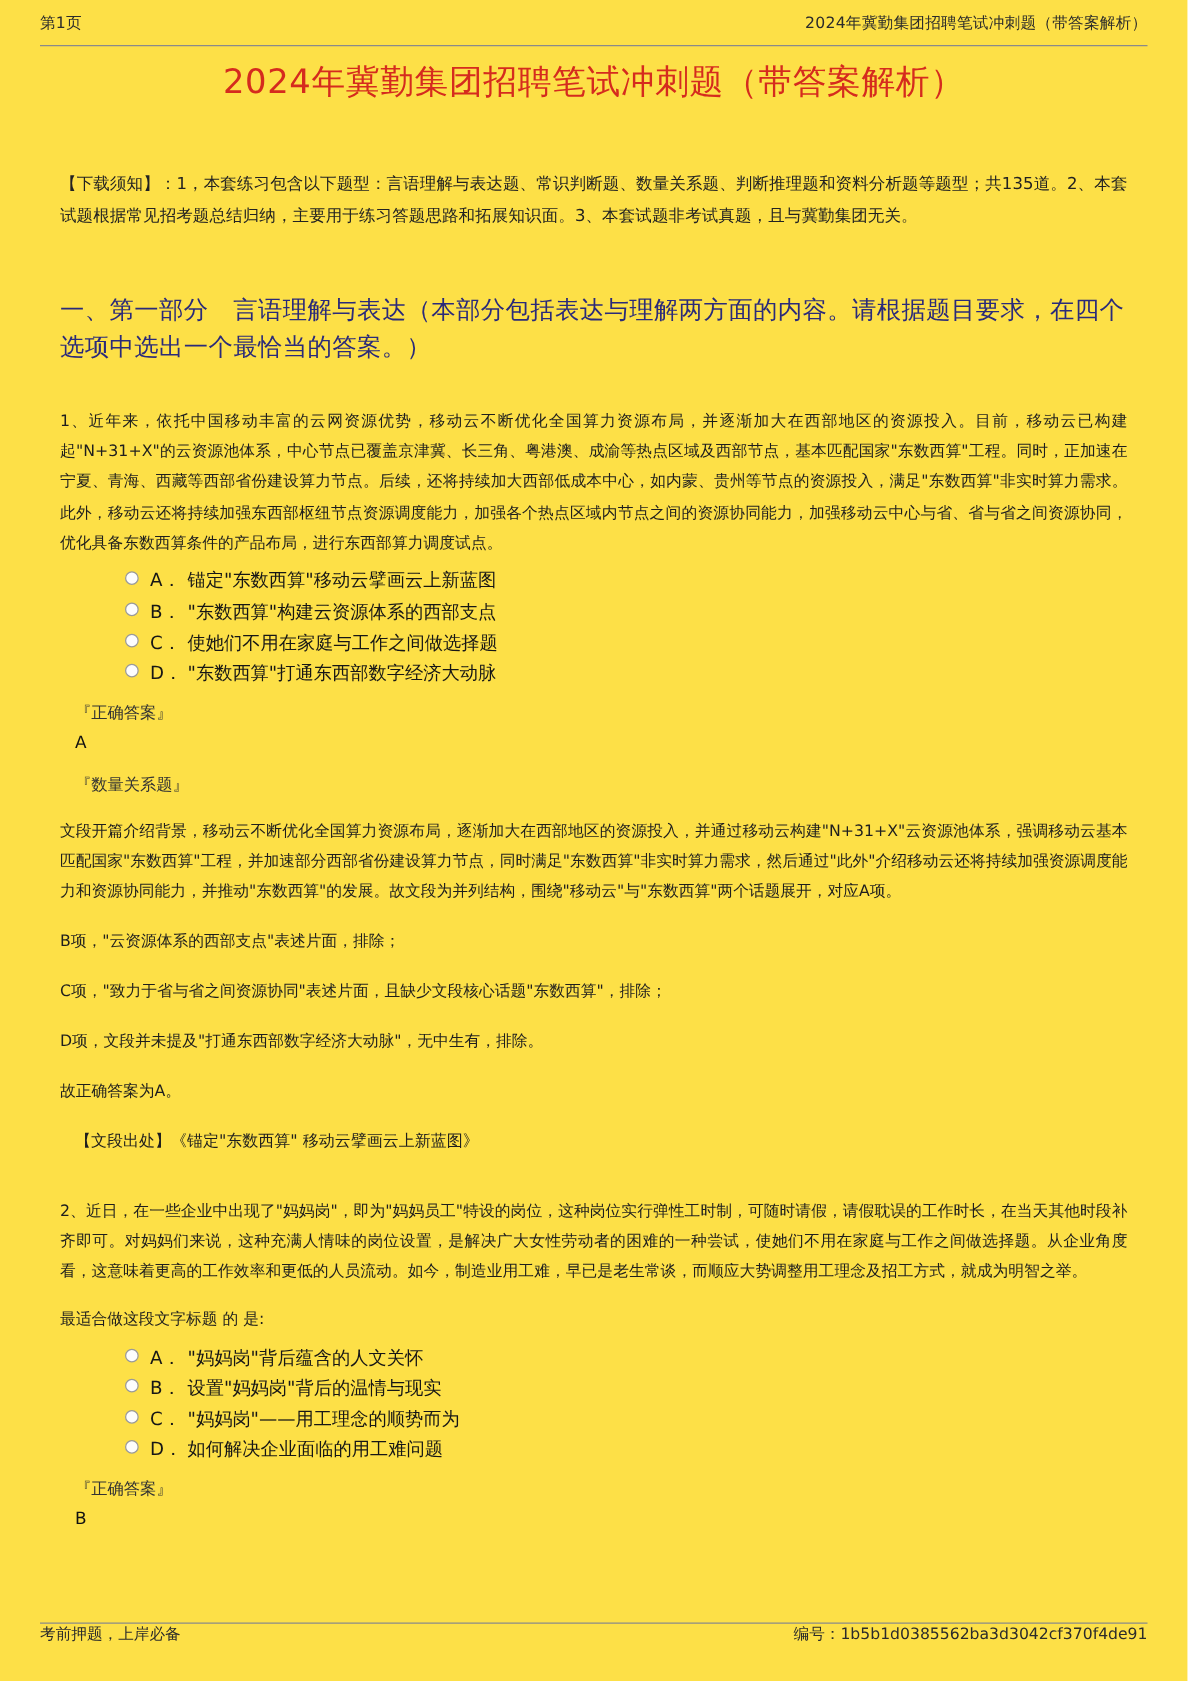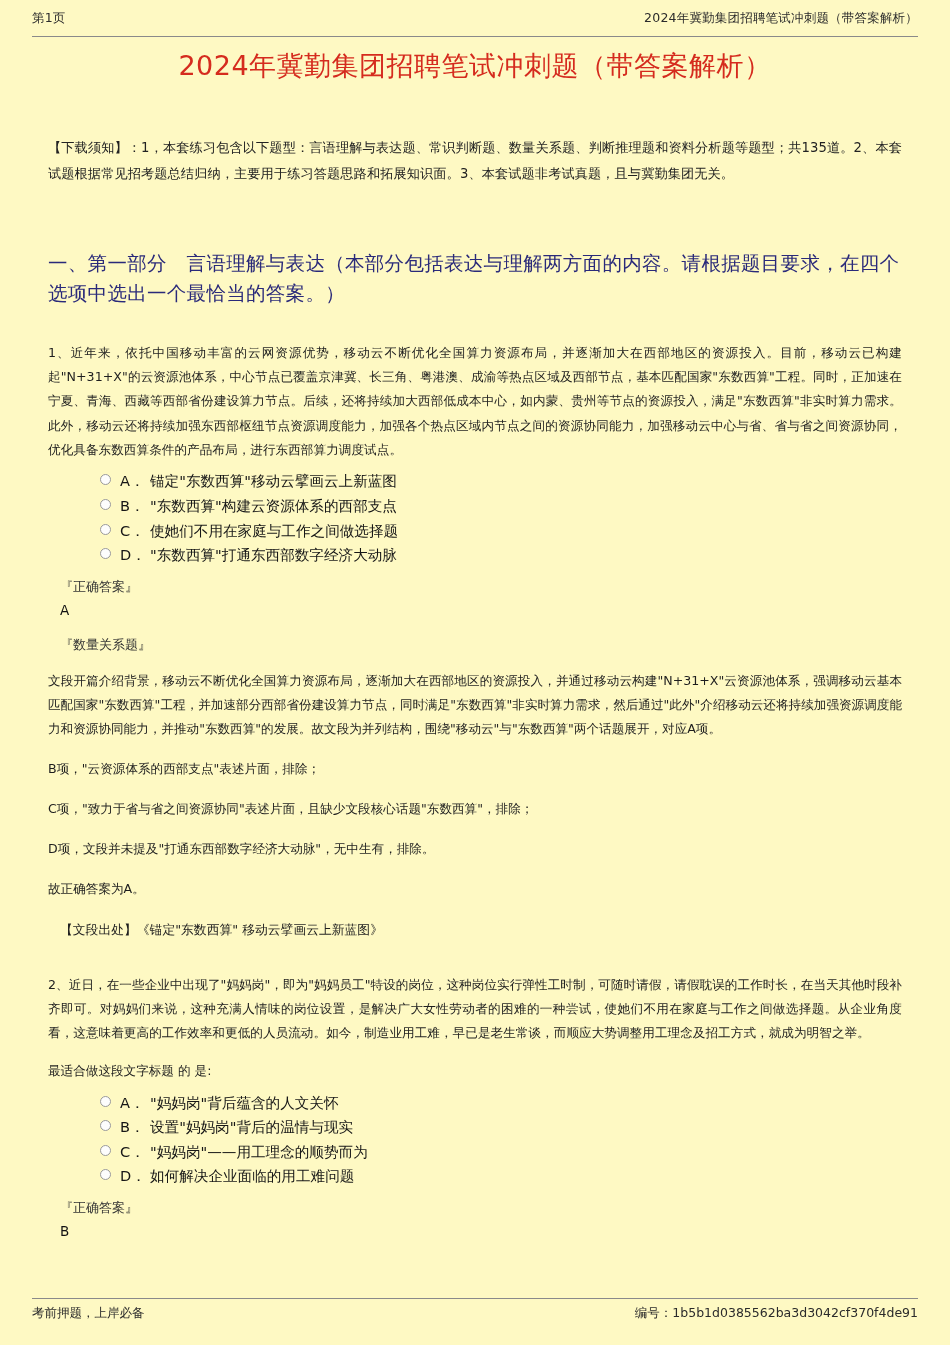--- a/index.html
+++ b/index.html
@@ -8,21 +8,21 @@
     background: #ffffff;
   }
   body {
     font-family: "DejaVu Sans", "Liberation Sans", sans-serif;
     color: #1a1a1a;
   }
   .page {
     position: relative;
     width: 950px;
     height: 1345px;
-    background: #fef9c3;
+    background: #fde047;
     box-sizing: border-box;
     overflow: hidden;
   }
 
   
   .page-header {
     position: absolute;
     top: 10px;
     left: 32px;
     right: 32px;
@@ -40,21 +40,21 @@
 
   
   .page-footer {
     position: absolute;
     bottom: 18px;
     left: 32px;
     right: 32px;
     height: 28px;
     border-top: 1px solid #8a8a8a;
     display: flex;
-    align-items: center;
+    align-items: flex-start;
     justify-content: space-between;
     font-size: 12.5px;
     color: #2b2b2b;
   }
   .page-footer .ftr-right { white-space: nowrap; }
   .page-footer .ftr-code {
     font-family: "DejaVu Sans", "Liberation Sans", sans-serif;
     letter-spacing: 0px;
   }
 
@@ -80,21 +80,21 @@
   .notice {
     margin-top: 52px;
     font-size: 13.2px;
     line-height: 1.95;
     color: #222;
     text-align: justify;
     letter-spacing: 0.1px;
   }
 
   .section-heading {
-    margin-top: 62px;
+    margin-top: 46px;
     color: #2a2a7a;
     font-size: 19.5px;
     line-height: 1.55;
     letter-spacing: 0.3px;
     font-weight: 400;
   }
 
   .q-body {
     margin-top: 16px;
     font-size: 12.6px;

